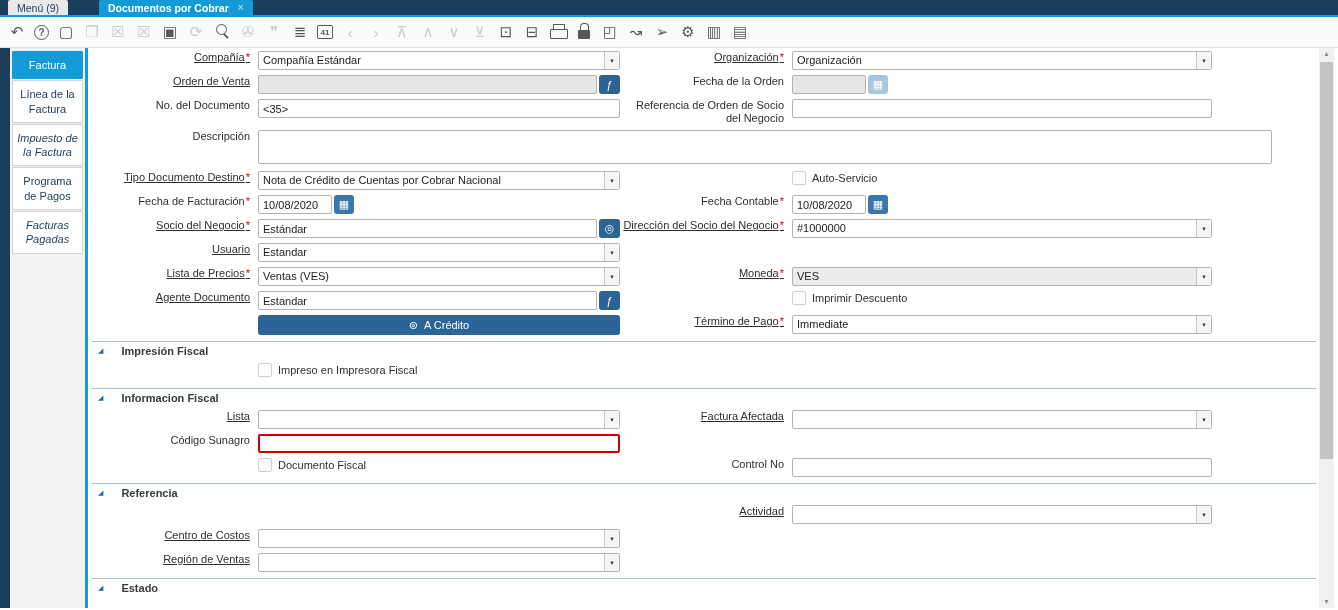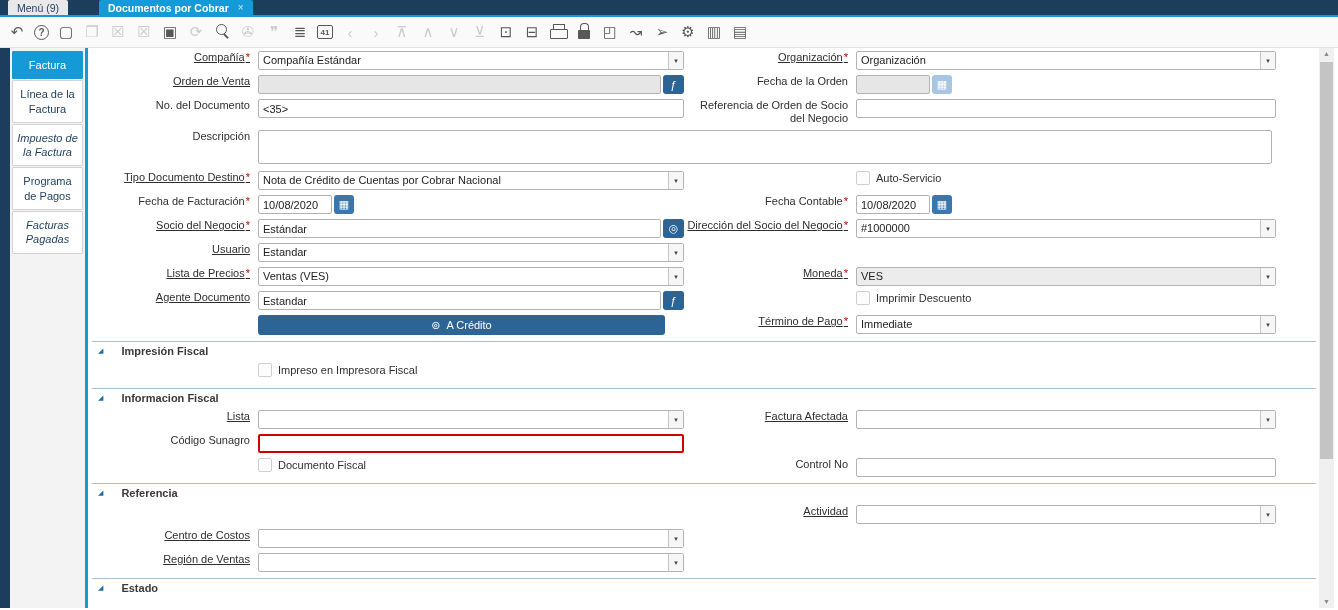--- a/index.html
+++ b/index.html
@@ -38,21 +38,21 @@
         padding:6px 4px;font-size:11px;color:#1d3d5c;text-align:center;line-height:1.3;}
   .stab.active{background:#149bd7;border-color:#149bd7;color:#fff;}
   .stab.it{font-style:italic;}
   .bluebar{width:3px;background:#149bd7;flex:none;}
   .content{flex:1;padding:3px 0 0 4px;overflow:hidden;background:#fff;}
   
   .row{display:flex;align-items:flex-start;margin-bottom:5px;min-height:19px;}
   .lbl-l,.lbl-r{font-size:11px;color:#2f2f2f;line-height:1.2;flex:none;text-align:right;padding-right:8px;}
   .lbl-l{width:166px;}
   .lbl-r{width:172px;}
-  .fld-l{width:426px;flex:none;display:flex;align-items:center;}
+  .fld-l{width:362px;flex:none;display:flex;align-items:center;}
   .fld-r{width:420px;flex:none;display:flex;align-items:center;}
   .u{text-decoration:underline;}
   .req::after{content:"*";color:#cc0000;margin-left:1px;}
   .txt,.combo,.dfield{border:1px solid #b3b3b3;border-radius:2px;height:19px;background:#fff;
         font-size:11px;color:#222;font-family:inherit;}
   .txt{flex:1;padding:0 4px;min-width:0;}
   input.txt:disabled{background:#e6e6e6;}
   .combo{flex:1;display:flex;align-items:stretch;min-width:0;}
   .combo .val{flex:1;padding:2px 4px;white-space:nowrap;overflow:hidden;}
   .combo .dd{width:15px;border-left:1px solid #c6c6c6;background:#f6f6f6;display:flex;

